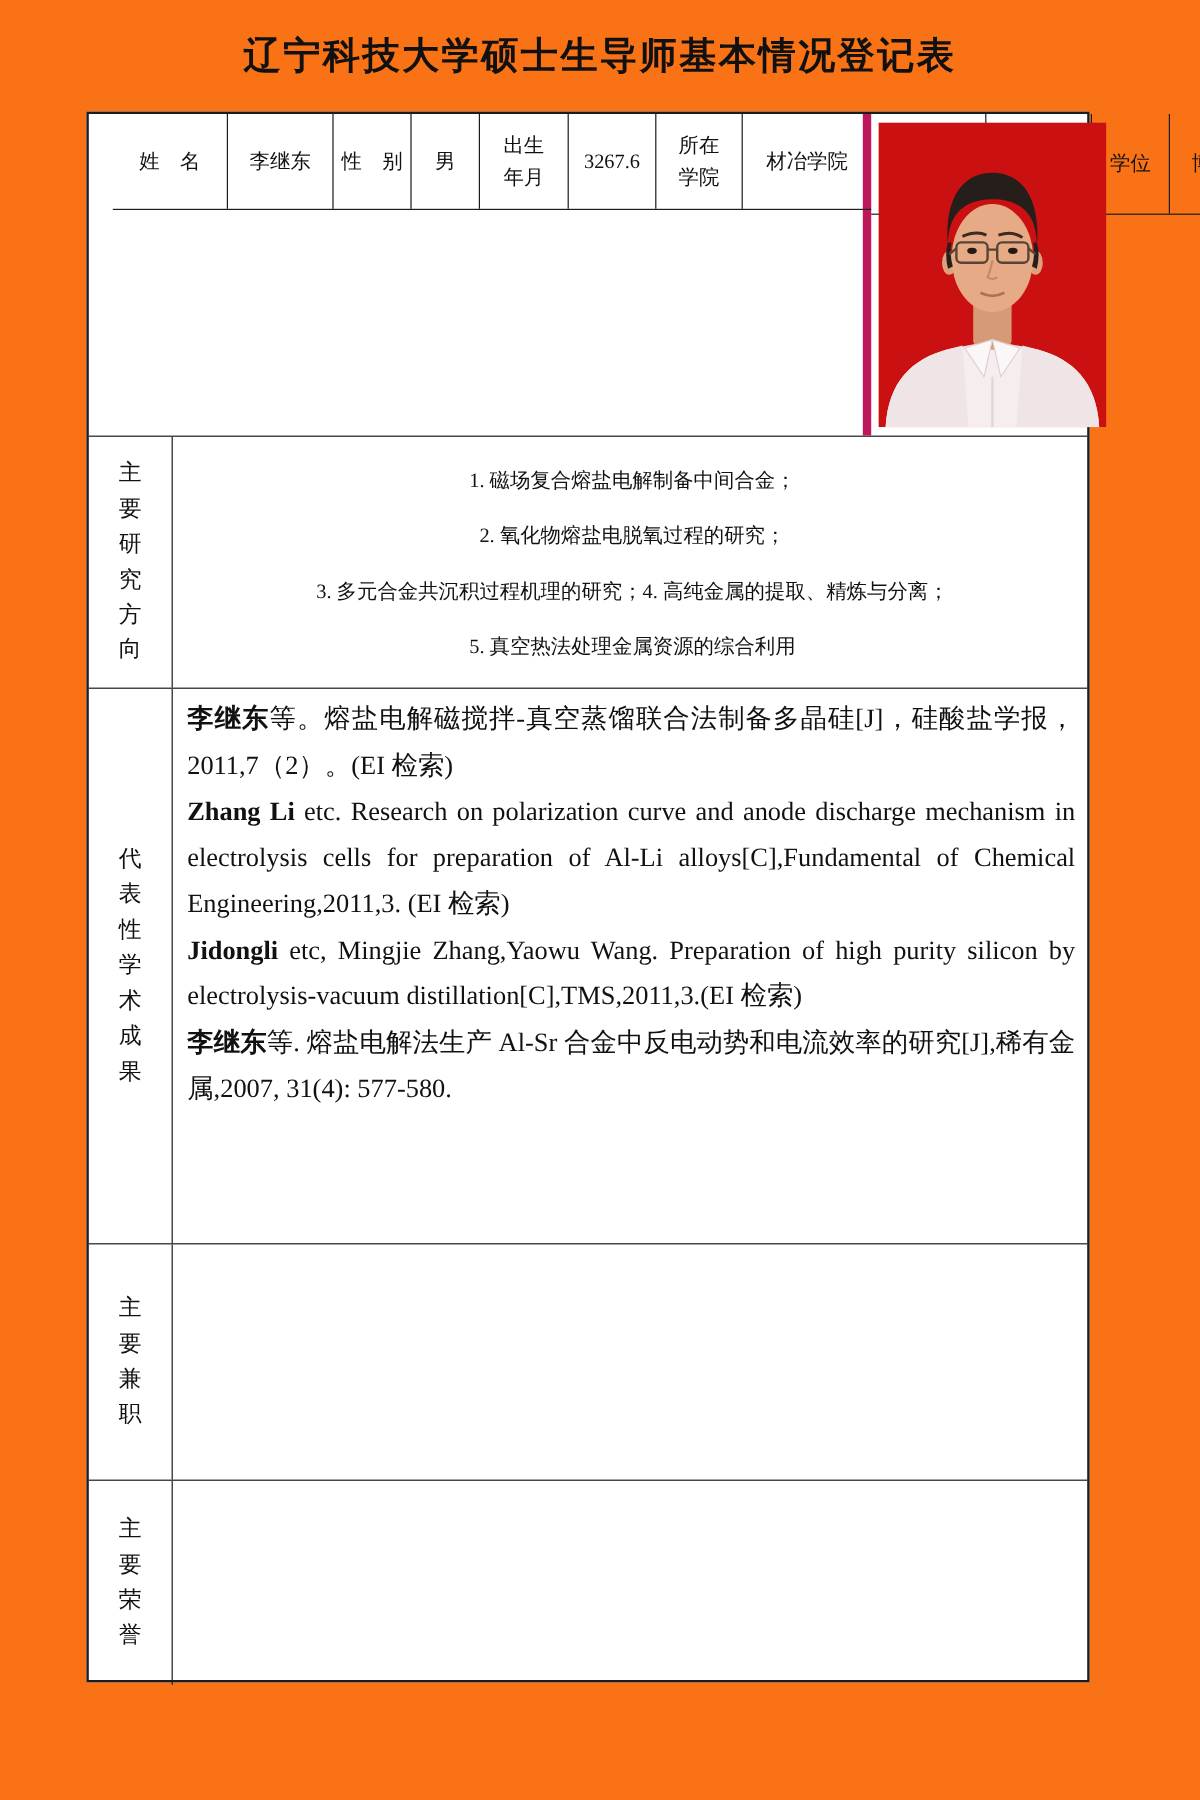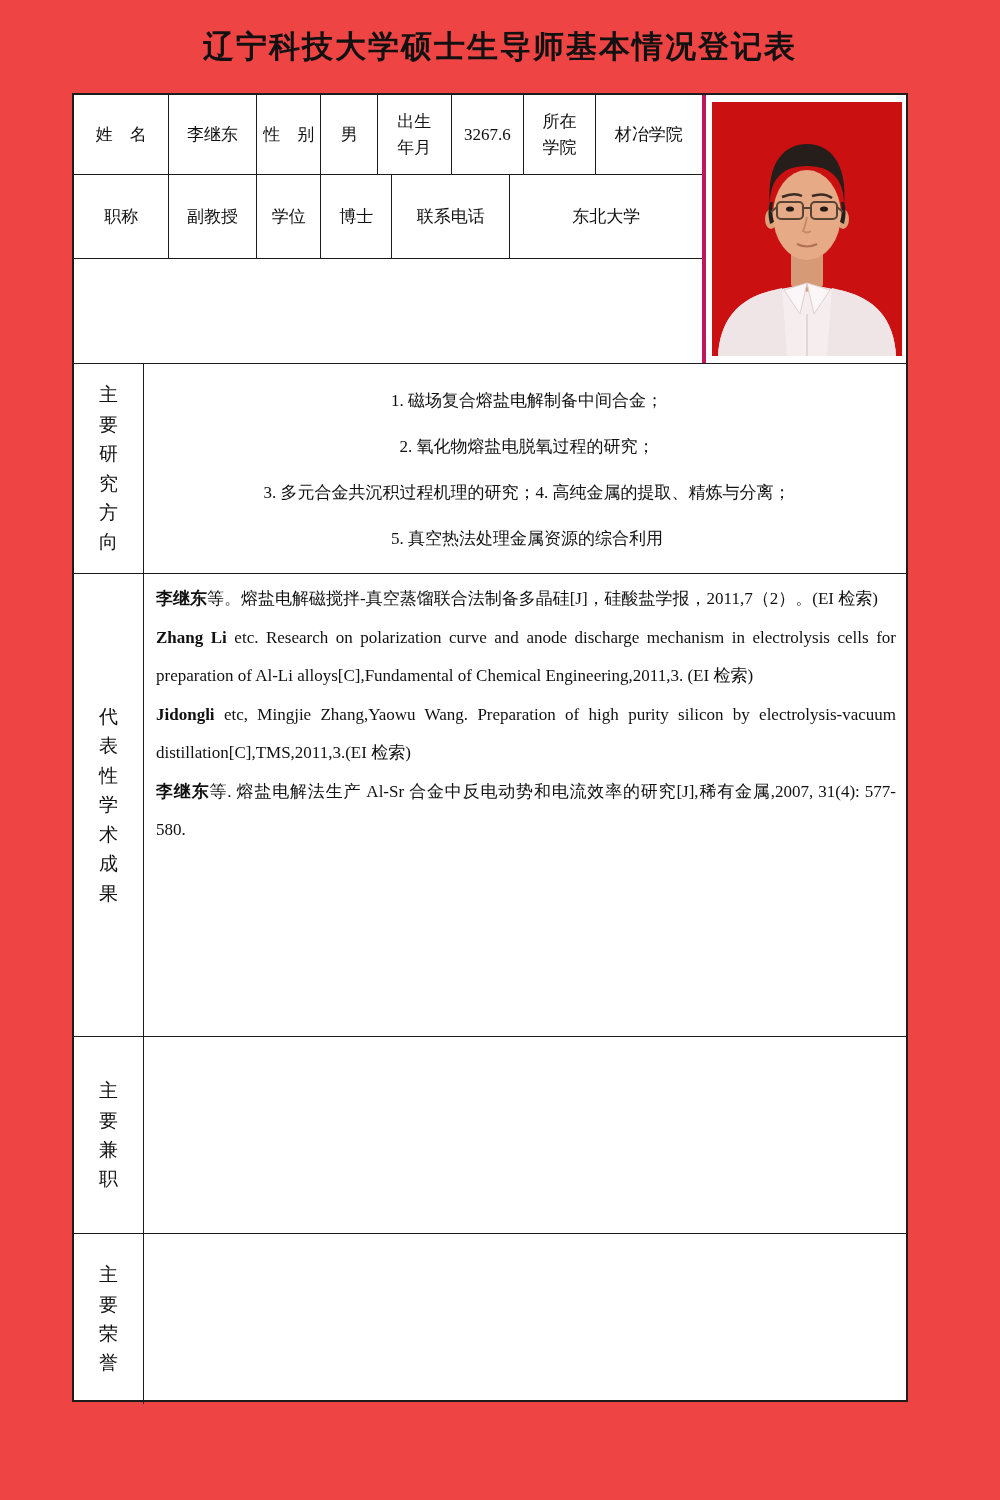--- a/index.html
+++ b/index.html
@@ -1,32 +1,32 @@
 <!DOCTYPE html>
 <html><head>
 <meta charset="utf-8">
 <style>
   * { margin:0; padding:0; box-sizing:border-box; }
   html,body { background:#ffffff; }
   body { font-family:"Liberation Serif","DejaVu Serif",serif; color:#111; }
-  .sheet { position:relative; width:1000px; height:1500px; background:#ef4444; overflow:hidden; }
+  .sheet { position:relative; width:1000px; height:1500px; background:#f97316; overflow:hidden; }
 
   .doc-title {
     position:absolute; top:26px; left:0; width:1000px;
     text-align:center; font-size:31px; font-weight:bold; letter-spacing:2px;
   }
 
   .form-table {
     position:absolute; left:72px; top:93px; width:836px; height:1309px;
     border:2px solid #1c1c1c; background:#fff;
   }
 
   
   .top-block { display:flex; height:269px; border-bottom:1px solid #1c1c1c; }
-  .top-left { width:632px; display:flex; flex-direction:column; border-right:4px solid #be185d; }
+  .top-left { width:632px; display:flex; flex-direction:row; border-right:7px solid #be185d;margin-left:20px; }
   .info-row { display:flex; }
   .row-1 { height:80px; border-bottom:1px solid #1c1c1c; }
   .row-2 { height:84px; border-bottom:1px solid #1c1c1c; }
   .row-3 { height:105px; }
   .cell {
     display:flex; align-items:center; justify-content:center;
     border-right:1px solid #1c1c1c; font-size:17px; text-align:center;
     padding:2px; line-height:1.5; overflow:hidden;
   }
   .cell:last-child { border-right:none; }
@@ -46,21 +46,21 @@
     font-size:19px; letter-spacing:0;
   }
   .sec-label div { line-height:1.55; }
   .sec-content { flex:1; overflow:hidden; }
 
   .sec-research { height:210px; }
   .sec-research .sec-content { padding:14px 12px 0 16px; font-size:17px;text-align:center; }
   .research-item { line-height:46px; white-space:nowrap; }
 
   .sec-pubs { height:463px; }
-  .sec-pubs .sec-content { padding:6px 10px 0 12px; font-size:17px; }
+  .sec-pubs .sec-content { padding:6px 10px 0 12px; font-size:22px; }
   .pub { line-height:38.5px; text-align:justify; }
   .pub b { font-family:"Liberation Serif","DejaVu Serif",serif; }
 
   .sec-parttime { height:197px; }
   .sec-honors { height:170px; }
 </style>
 </head>
 <body>
 
 <div class="sheet">

